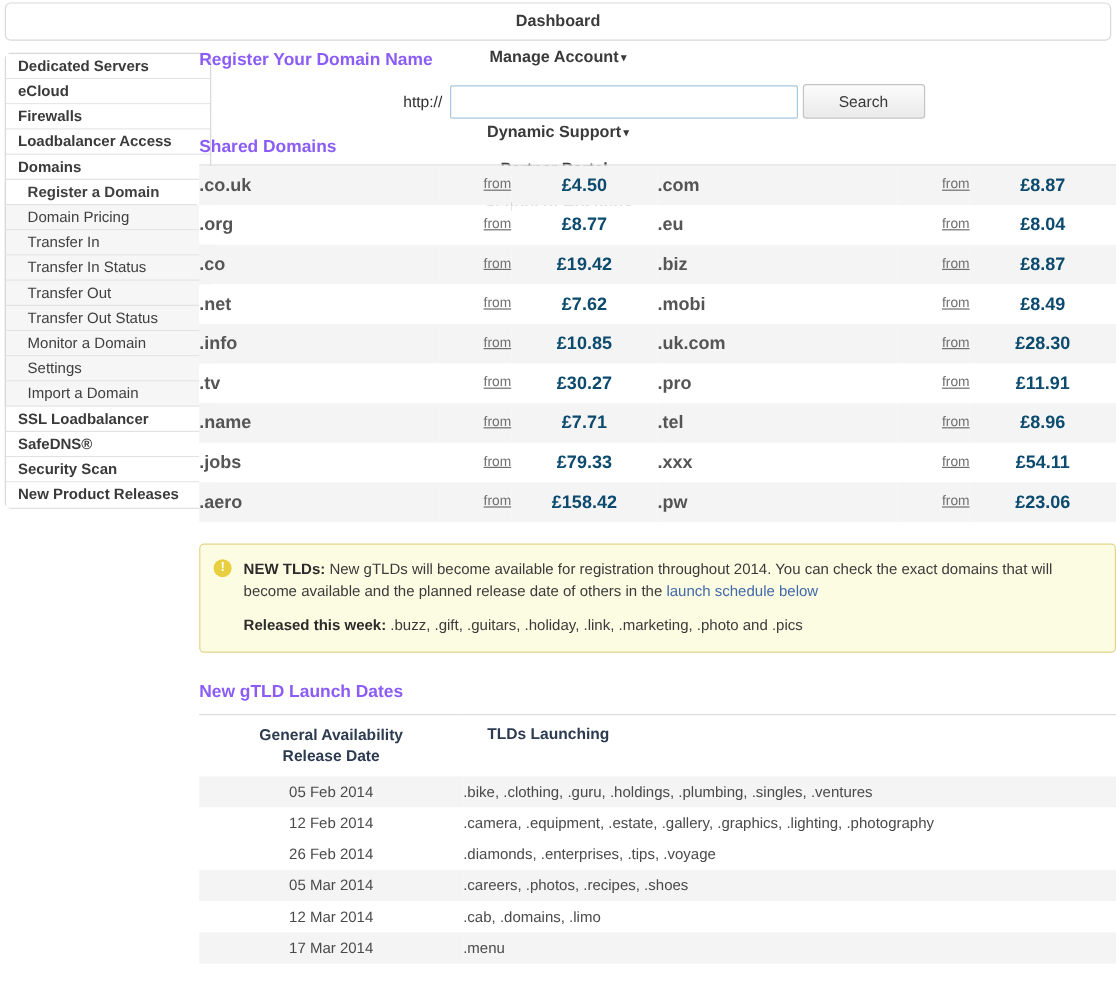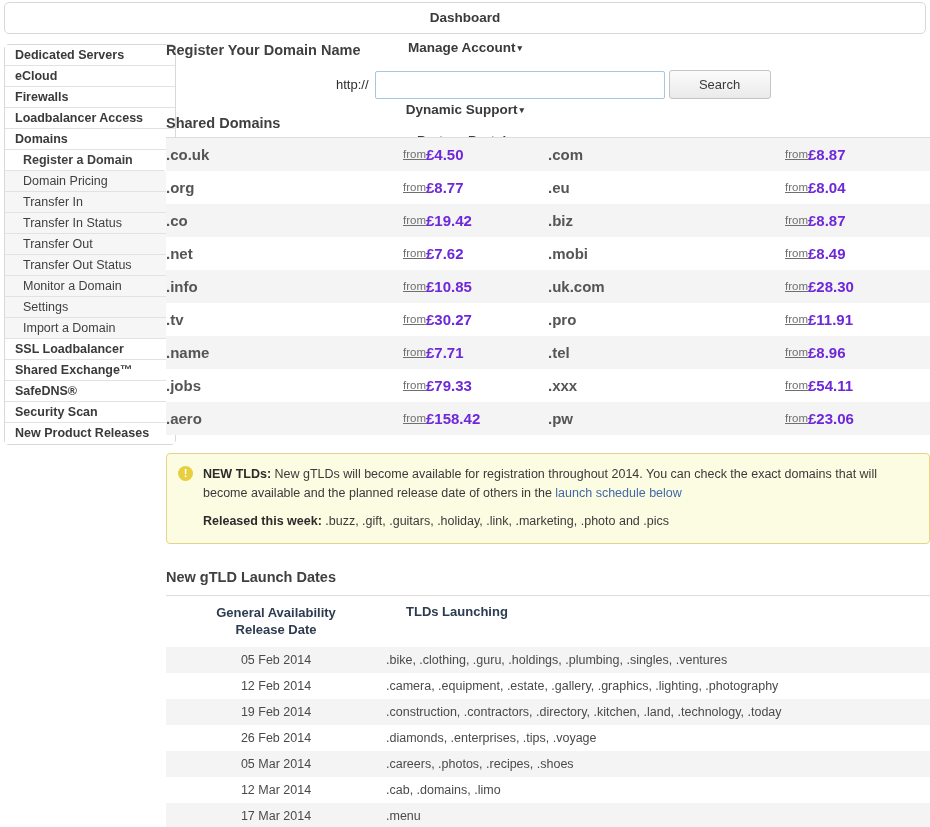--- a/index.html
+++ b/index.html
@@ -88,21 +88,21 @@
 
   
   .main {
     position: absolute;
     left: 166px; top: 42px;
     width: 764px;
   }
   h2.section-title {
     font-size: 14.5px;
     font-weight: bold;
-    color: #404040;
+    color: #8b5cf6;
     margin-bottom: 12px;
   }
 
   
   .search-row {
     display: flex;
     align-items: center;
     margin-bottom: 16px;
     padding-left: 170px;
   }
@@ -161,22 +161,23 @@
     font-size: 11.5px;
     color: #6f6f6f;
     text-align: right;
     width: 60px;
     padding-right: 7px;
     text-decoration: underline;
   }
   .price-val {
     font-size: 15px;
     font-weight: bold;
-    color: #6d28d9;
+    color: #0c4a6e;
     width: 122px;
+    text-align: center;
   }
 
   
   .alert {
     position: relative;
     margin-top: 18px;
     width: 764px;
     background: #fcfce3;
     border: 1px solid #e3d48a;
     border-radius: 4px;
@@ -253,21 +254,20 @@
     <div class="side-item sub active"><span>Register a Domain</span></div>
     <div class="side-item sub"><span>Domain Pricing</span></div>
     <div class="side-item sub"><span>Transfer In</span></div>
     <div class="side-item sub"><span>Transfer In Status</span></div>
     <div class="side-item sub"><span>Transfer Out</span></div>
     <div class="side-item sub"><span>Transfer Out Status</span></div>
     <div class="side-item sub"><span>Monitor a Domain</span></div>
     <div class="side-item sub"><span>Settings</span></div>
     <div class="side-item sub"><span>Import a Domain</span></div>
     <div class="side-item"><span>SSL Loadbalancer</span></div>
-    <div class="side-item"><span>Shared Exchange™</span></div>
     <div class="side-item"><span>SafeDNS®</span></div>
     <div class="side-item"><span>Security Scan</span></div>
     <div class="side-item"><span>New Product Releases</span></div>
   </div>
 
 <div class="main">
 
   <h2 class="section-title">Register Your Domain Name</h2>
 
   <div class="search-row">
@@ -379,24 +379,20 @@
     </thead>
     <tbody id="launch-body">
         <tr class="odd">
           <td class="lt-date">05 Feb 2014</td>
           <td class="lt-tlds">.bike, .clothing, .guru, .holdings, .plumbing, .singles, .ventures</td>
         </tr>
         <tr class="even">
           <td class="lt-date">12 Feb 2014</td>
           <td class="lt-tlds">.camera, .equipment, .estate, .gallery, .graphics, .lighting, .photography</td>
         </tr>
-        <tr class="odd">
-          <td class="lt-date">19 Feb 2014</td>
-          <td class="lt-tlds">.construction, .contractors, .directory, .kitchen, .land, .technology, .today</td>
-        </tr>
         <tr class="even">
           <td class="lt-date">26 Feb 2014</td>
           <td class="lt-tlds">.diamonds, .enterprises, .tips, .voyage</td>
         </tr>
         <tr class="odd">
           <td class="lt-date">05 Mar 2014</td>
           <td class="lt-tlds">.careers, .photos, .recipes, .shoes</td>
         </tr>
         <tr class="even">
           <td class="lt-date">12 Mar 2014</td>

